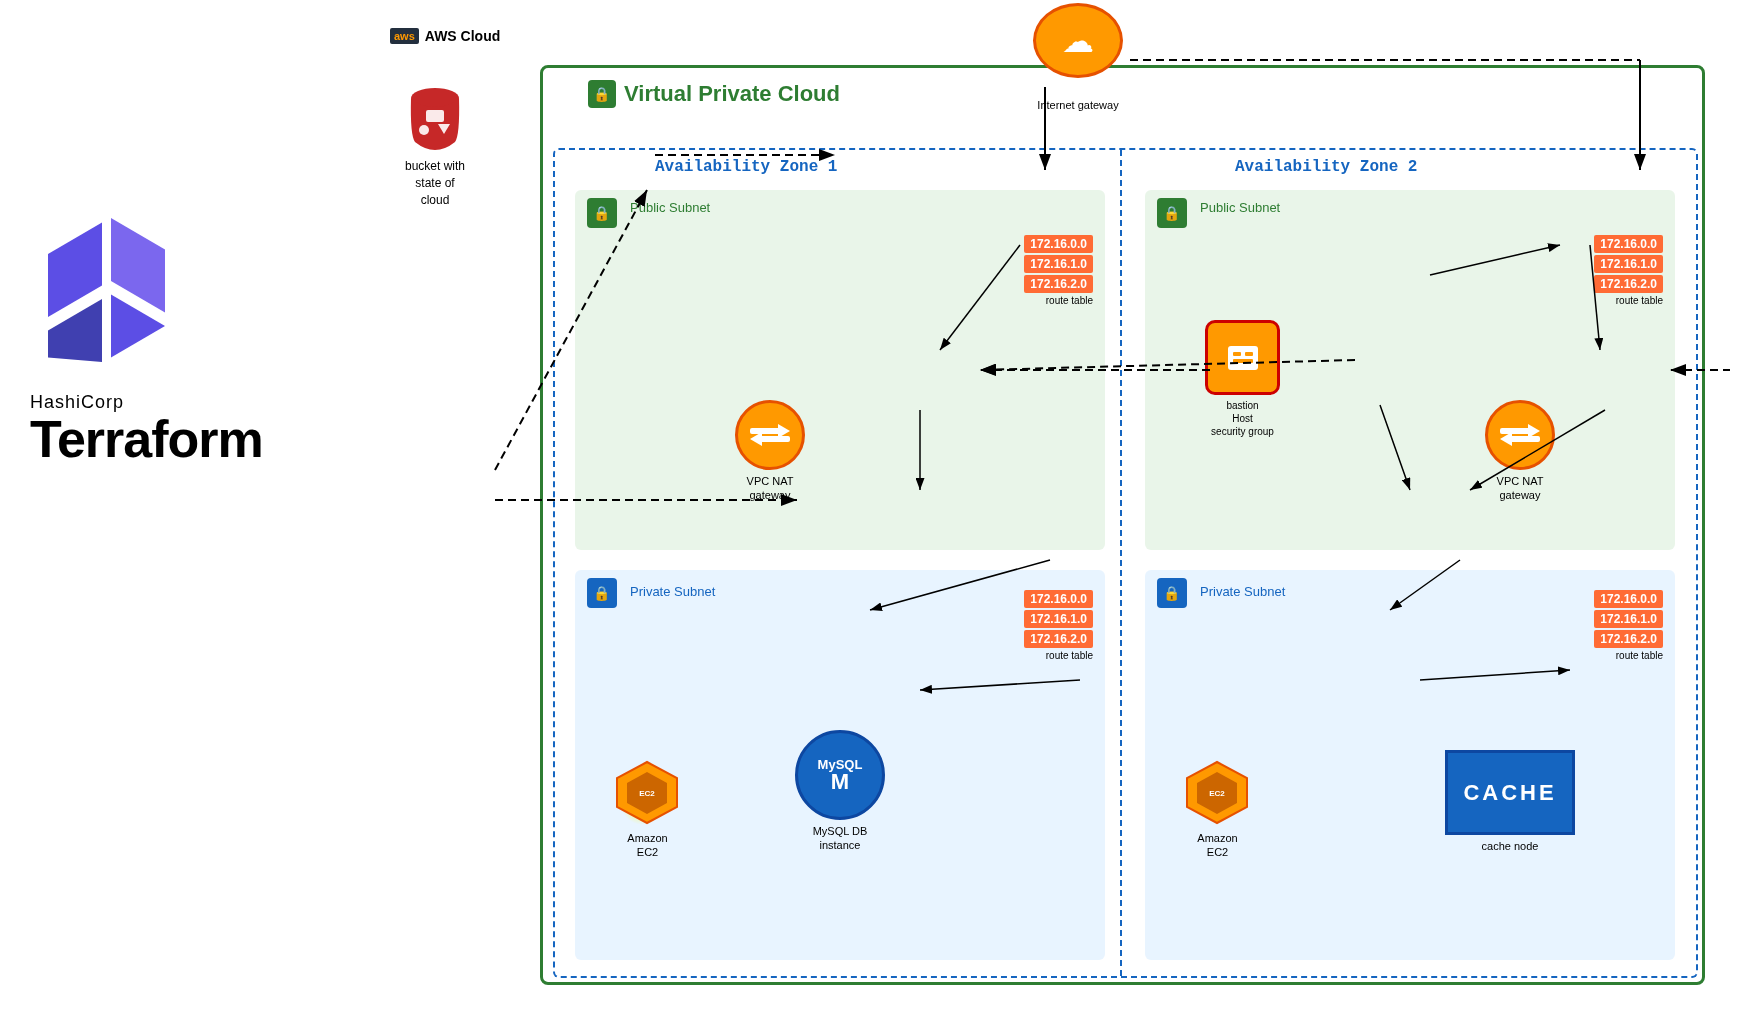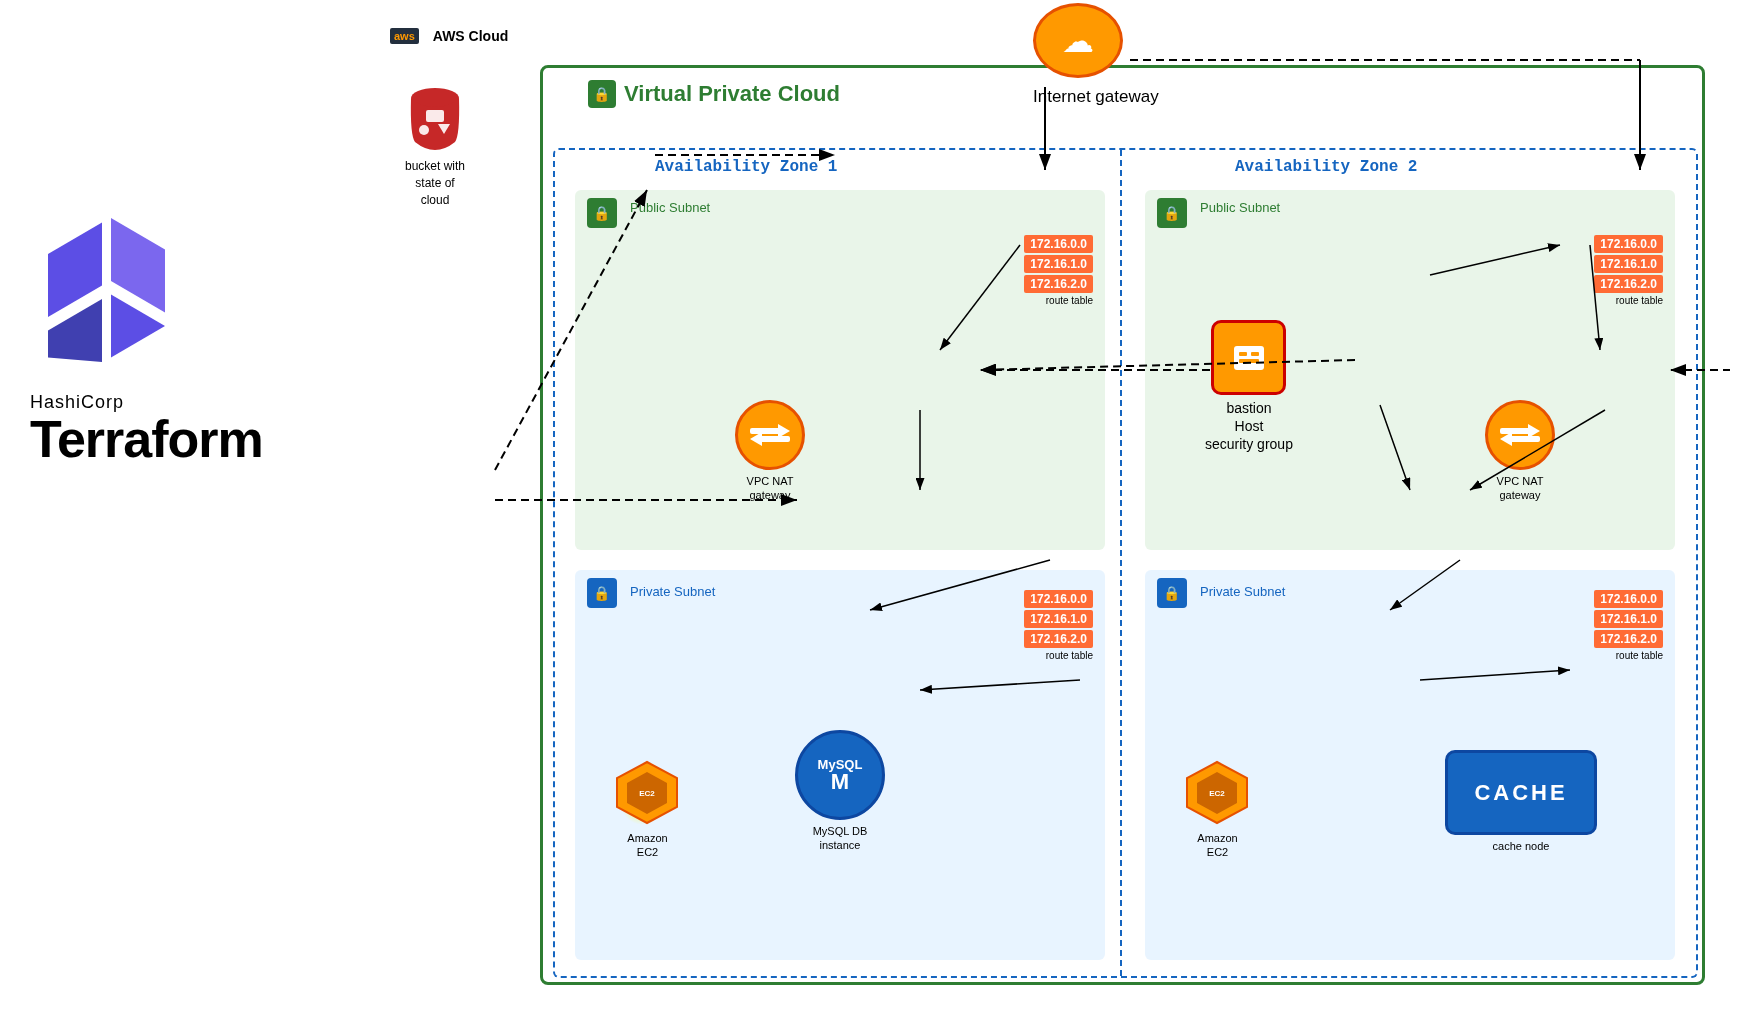--- a/index.html
+++ b/index.html
@@ -48,21 +48,21 @@
       height: 990px;
     }
 
     
     .aws-label {
       position: absolute;
       left: 130px;
       top: 18px;
       display: flex;
       align-items: center;
-      gap: 14px;
+      gap: 6px;
       font-size: 14px;
       font-weight: 600;
       color: #000;
     }
     .aws-box {
       background: #232f3e;
       color: #ff9900;
       font-weight: 900;
       font-size: 11px;
       padding: 2px 4px;
@@ -274,21 +274,21 @@
 
   <div class="vpc-outer">
 
     <div class="vpc-label">
       <div style="width:28px;height:28px;background:#2e7d32;border-radius:4px;display:flex;align-items:center;justify-content:center;color:#fff;font-size:14px;">🔒</div>
       <span style="font-size:22px;font-weight:700;color:#2e7d32;">Virtual Private Cloud</span>
     </div>
 
     <div style="position:absolute;left:490px;top:-65px;text-align:center;">
       <div style="width:90px;height:75px;background:#ff9900;border-radius:50%;display:flex;align-items:center;justify-content:center;color:#fff;font-size:32px;border:3px solid #e65100;">☁</div>
-      <div style="font-size:17px;color:#000;margin-top:8px;line-height:1.3;">Internet
+      <div style="font-size:11px;color:#000;margin-top:20px;line-height:1.3;">Internet
 gateway</div>
     </div>
 
     <div class="az-container">
 
       <div class="az-label az1-label">Availability Zone 1</div>
       <div class="az-label az2-label">Availability Zone 2</div>
 
       <div class="az-divider"></div>
 
@@ -329,21 +329,21 @@
 
         <div style="position:absolute;left:60px;top:130px;text-align:center;">
           <div style="width:75px;height:75px;background:#ff9900;border-radius:10px;border:3px solid #cc0000;display:flex;align-items:center;justify-content:center;margin:0 auto;">
             <svg width="40" height="40" viewBox="0 0 40 40" fill="#fff">
               <rect x="5" y="8" width="30" height="24" rx="3"></rect>
               <rect x="10" y="14" width="8" height="4" rx="1" fill="#ff9900"></rect>
               <rect x="22" y="14" width="8" height="4" rx="1" fill="#ff9900"></rect>
               <rect x="10" y="21" width="20" height="4" rx="1" fill="#ff9900"></rect>
             </svg>
           </div>
-          <div style="font-size:14px;color:#000;margin-top:4px;line-height:1.3;">bastion<br>Host<br>security group</div>
+          <div style="font-size:10px;color:#000;margin-top:4px;line-height:1.3;">bastion<br>Host<br>security group</div>
         </div>
 
         <div style="position:absolute;left:340px;top:210px;text-align:center;">
           <div style="width:70px;height:70px;background:#ff9900;border-radius:50%;display:flex;align-items:center;justify-content:center;margin:0 auto;border:3px solid #e65100;">
             <svg width="40" height="30" viewBox="0 0 40 30" fill="#fff">
               <rect x="0" y="8" width="30" height="6" rx="2"></rect>
               <polygon points="28,4 40,11 28,18"></polygon>
               <rect x="10" y="16" width="30" height="6" rx="2"></rect>
               <polygon points="12,12 0,19 12,26"></polygon>
             </svg>
@@ -398,21 +398,21 @@
         <div style="position:absolute;left:40px;top:190px;text-align:center;">
           <svg width="65" height="65" viewBox="0 0 65 65">
             <polygon points="32,2 62,18 62,47 32,63 2,47 2,18" fill="#ff9900" stroke="#e65100" stroke-width="2"></polygon>
             <polygon points="32,12 52,23 52,43 32,54 12,43 12,23" fill="#cc6600"></polygon>
             <text x="32" y="36" text-anchor="middle" fill="#fff" font-size="8" font-weight="bold">EC2</text>
           </svg>
           <div style="font-size:11px;color:#000;margin-top:2px;line-height:1.3;">Amazon<br>EC2</div>
         </div>
 
         <div style="position:absolute;left:300px;top:180px;text-align:center;">
-          <div style="width:152px;height:85px;background:#1565c0;border-radius:10px;display:flex;align-items:center;justify-content:center;margin:0 auto;color:#fff;font-size:22px;font-weight:900;letter-spacing:3px;border:3px solid #0d47a1;text-align:center;">CACHE</div>
+          <div style="width:130px;height:85px;background:#1565c0;border-radius:0;display:flex;align-items:center;justify-content:center;margin:0 auto;color:#fff;font-size:22px;font-weight:900;letter-spacing:3px;border:3px solid #0d47a1;text-align:center;">CACHE</div>
           <div style="font-size:11px;color:#000;margin-top:4px;line-height:1.3;">cache node</div>
         </div>
       </div>
 
     </div>
 
   </div>
 
   <svg id="arrows-svg" xmlns="http://www.w3.org/2000/svg">
     <defs>

